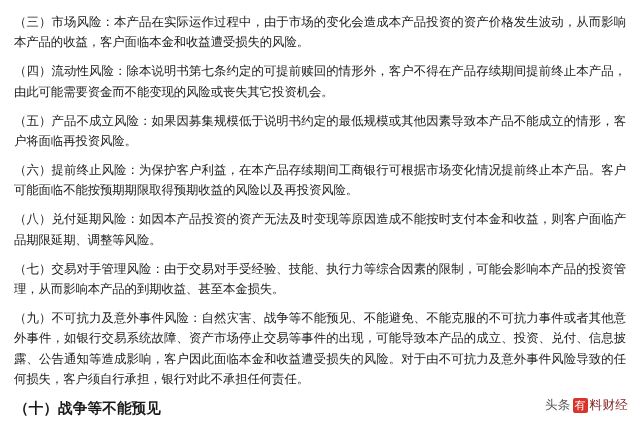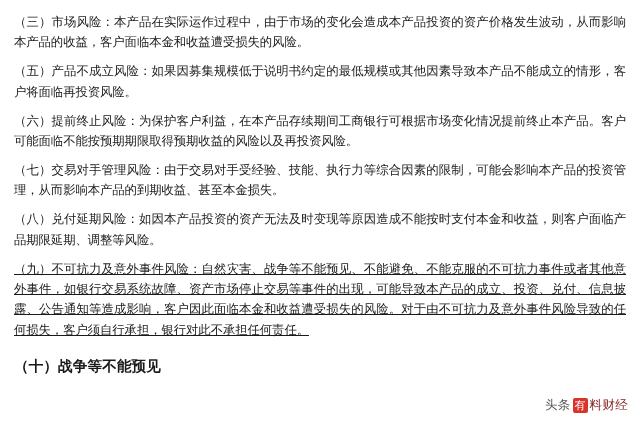--- a/index.html
+++ b/index.html
@@ -25,22 +25,21 @@
   .para {
     font-size: 12.4px;
     line-height: 20.4px;
     text-align: justify;
     text-justify: inter-ideograph;
     margin: 0 0 8.5px 0;
     letter-spacing: -0.1px;
     word-break: break-all;
   }
   .para.tight {
-    margin-bottom: 16px;
-    text-decoration: underline;
+    margin-bottom: 8px;
   }
   .heading {
     font-size: 14.5px;
     font-weight: bold;
     line-height: 20px;
     margin: 2px 0 0 0;
     letter-spacing: 0.2px;
   }
   .watermark {
     position: absolute;
@@ -71,24 +70,25 @@
   .watermark .mark-tail {
     color: #7f1d1d;
   }
 </style>
 </head>
 <body>
 
 <div class="page">
 
   <p class="para">（三）市场风险：本产品在实际运作过程中，由于市场的变化会造成本产品投资的资产价格发生波动，从而影响本产品的收益，客户面临本金和收益遭受损失的风险。</p>
+  <p class="para">（四）流动性风险：除本说明书第七条约定的可提前赎回的情形外，客户不得在产品存续期间提前终止本产品，由此可能需要资金而不能变现的风险或丧失其它投资机会。</p>
   <p class="para">（五）产品不成立风险：如果因募集规模低于说明书约定的最低规模或其他因素导致本产品不能成立的情形，客户将面临再投资风险。</p>
   <p class="para">（六）提前终止风险：为保护客户利益，在本产品存续期间工商银行可根据市场变化情况提前终止本产品。客户可能面临不能按预期期限取得预期收益的风险以及再投资风险。</p>
+  <p class="para">（八）兑付延期风险：如因本产品投资的资产无法及时变现等原因造成不能按时支付本金和收益，则客户面临产品期限延期、调整等风险。</p>
   <p class="para">（七）交易对手管理风险：由于交易对手受经验、技能、执行力等综合因素的限制，可能会影响本产品的投资管理，从而影响本产品的到期收益、甚至本金损失。</p>
-  <p class="para">（八）兑付延期风险：如因本产品投资的资产无法及时变现等原因造成不能按时支付本金和收益，则客户面临产品期限延期、调整等风险。</p>
   <p class="para tight">（九）不可抗力及意外事件风险：自然灾害、战争等不能预见、不能避免、不能克服的不可抗力事件或者其他意外事件，如银行交易系统故障、资产市场停止交易等事件的出现，可能导致本产品的成立、投资、兑付、信息披露、公告通知等造成影响，客户因此面临本金和收益遭受损失的风险。对于由不可抗力及意外事件风险导致的任何损失，客户须自行承担，银行对此不承担任何责任。</p>
 
   <div class="heading">（十）战争等不能预见</div>
 
   <div class="watermark">
     <span class="mark-text">头条</span>
     <span class="mark-badge">有</span>
     <span class="mark-tail">料财经</span>
   </div>
 

